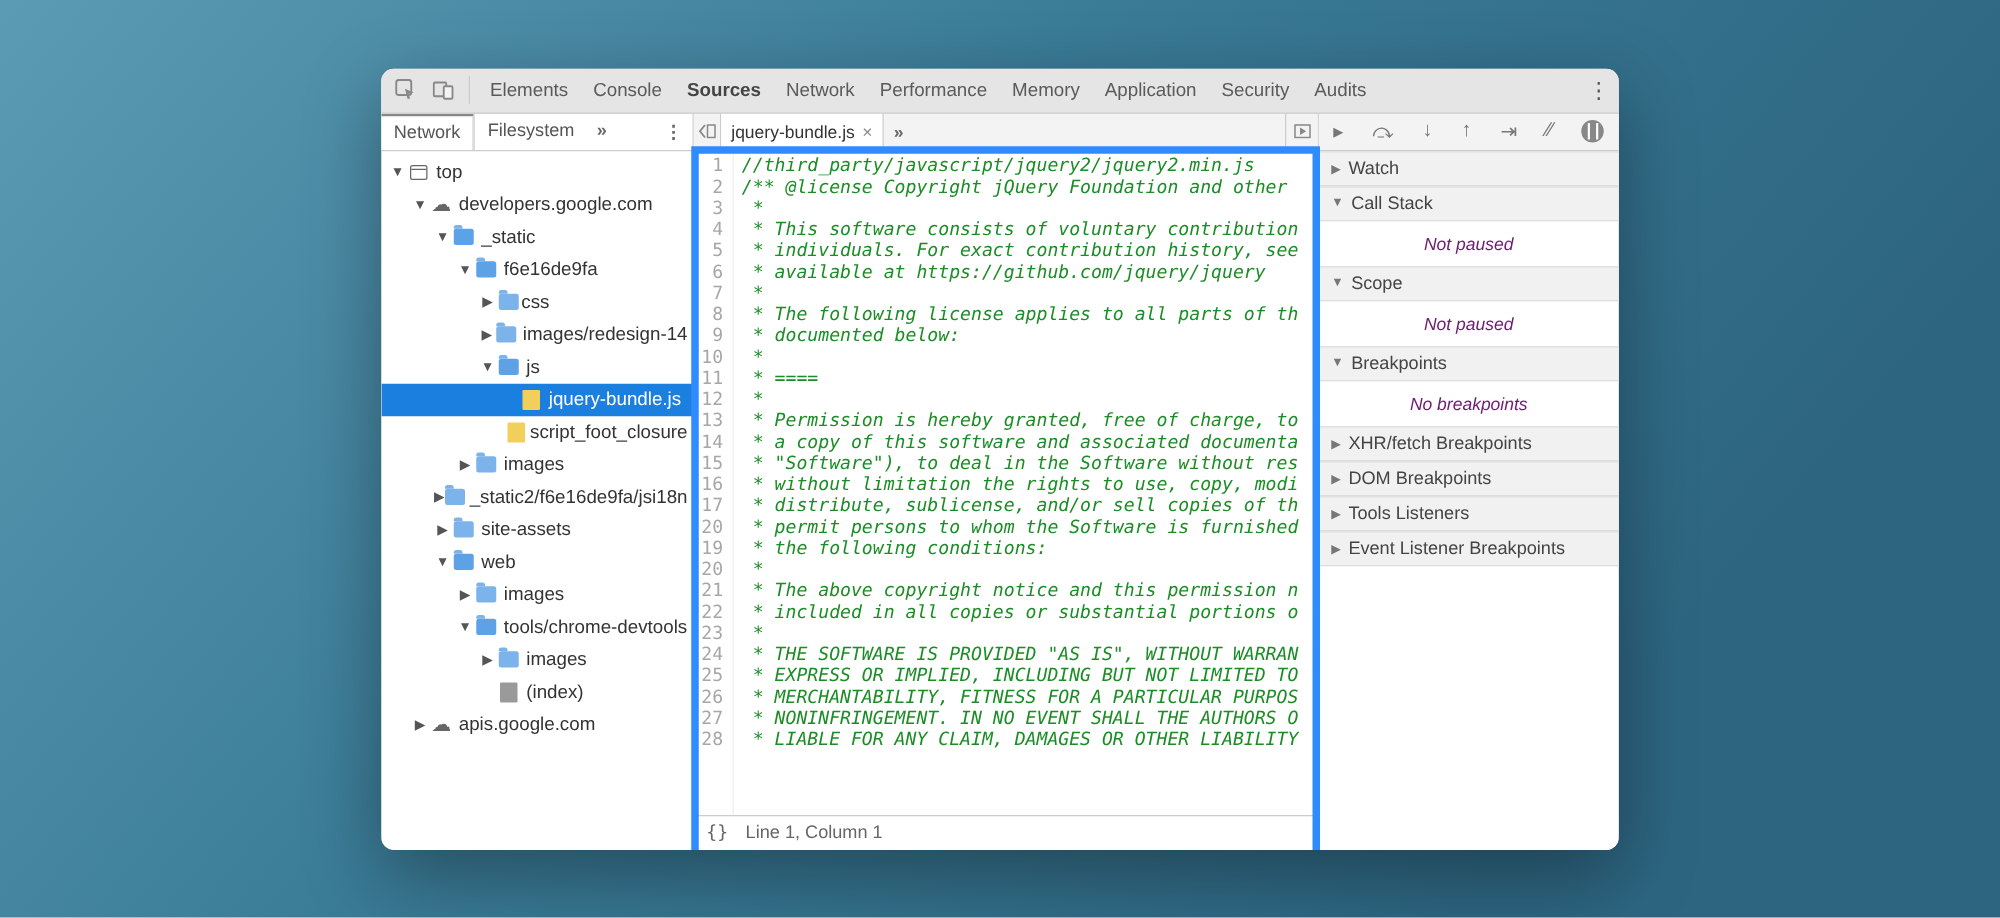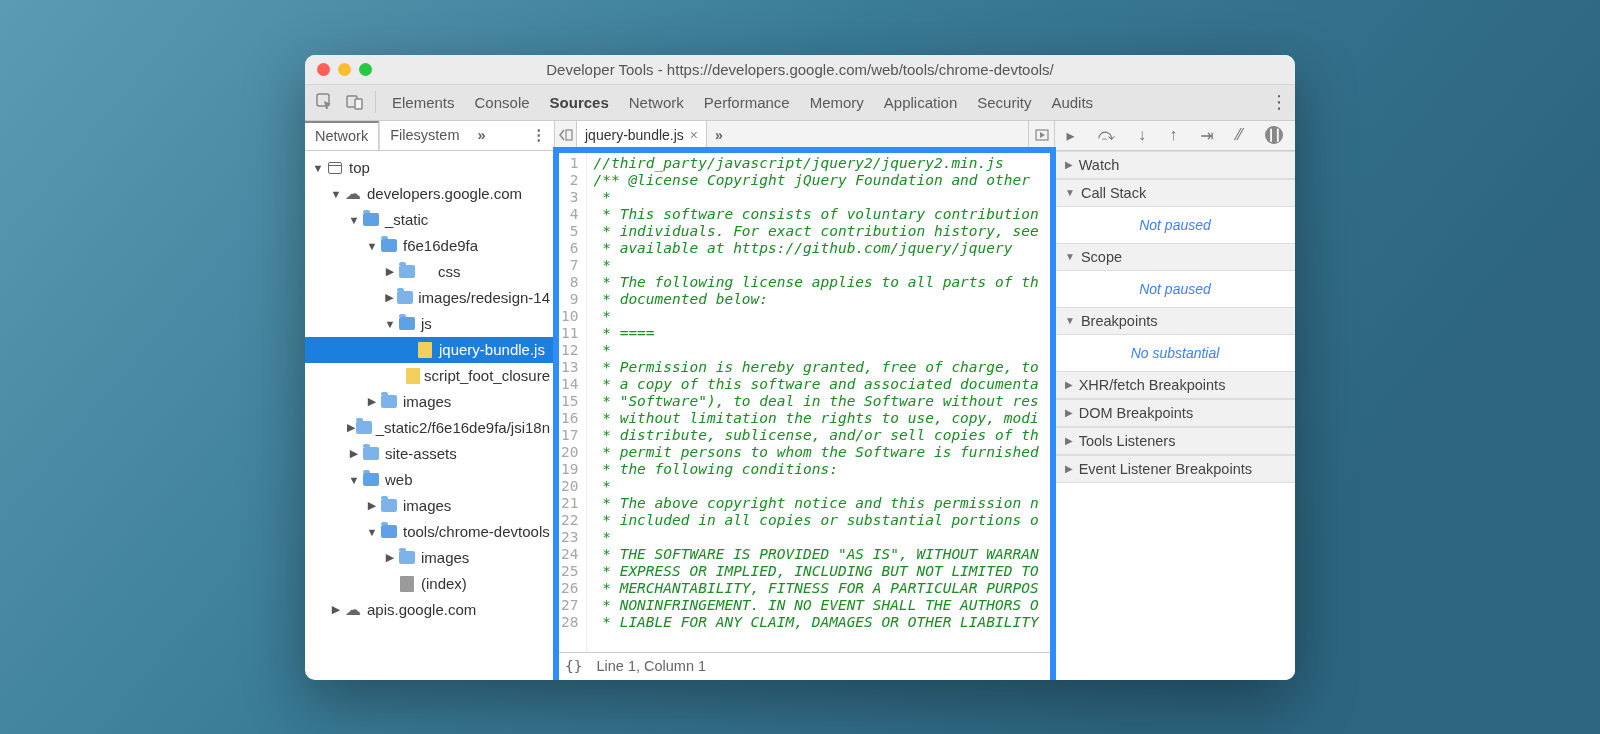--- a/index.html
+++ b/index.html
@@ -81,41 +81,33 @@
   .gutter div{height:17px;}
   .code { padding:4px 6px; color:#1a8d24; font-style:italic; white-space:pre; }
   .code div{height:17px;}
   .editor-status { height:28px; border-top:1px solid #ccc; display:flex; align-items:center; padding:0 10px; color:#666; font-size:14.5px; gap:14px;}
   .brace{font-family:monospace;}
   
   .rtoolbar{height:30px;border-bottom:1px solid #ccc;display:flex;align-items:center;justify-content:space-around;color:#777; background:#f3f3f3;}
   .rtoolbar span{font-size:16px;}
   .acc-head{background:#f1f1f1;border-bottom:1px solid #ddd;border-top:1px solid #ddd;padding:5px 10px;font-size:14.5px;color:#444;display:flex;align-items:center;gap:6px;cursor:pointer;}
   .acc-head .arrow{font-size:10px;color:#777;}
-  .acc-body{padding:10px;color:#3b82f6;font-style:italic;text-align:center;font-size:14px;}
+  .acc-body{padding:10px;color:#701a75;font-style:italic;text-align:center;font-size:14px;}
   
   .blue-frame{
     position:absolute; border:6px solid #2f8cff; pointer-events:none;
     top:26px; bottom:-28px; left:-2px; right:-2px;
   }
   svg { display:block; }
 </style>
 </head>
 <body>
 
 <div class="window">
 
-  <div class="titlebar">
-    <div class="traffic">
-      <div class="dot red"></div>
-      <div class="dot yellow"></div>
-      <div class="dot green"></div>
-    </div>
-    <div class="title">Developer Tools - https://developers.google.com/web/tools/chrome-devtools/</div>
-  </div>
 
   <div class="toolbar">
     <span class="tbicon">
       <svg width="18" height="18" viewBox="0 0 18 18">
           <rect x="1" y="1" width="12" height="12" fill="none" stroke="#888" stroke-width="1.5" rx="2"></rect>
           <path d="M8 8 L15 11 L11 12 L12 16 L10 16 L9 12 Z" fill="#888"></path>
         </svg>
     </span>
     <span class="tbicon">
       <svg width="18" height="18" viewBox="0 0 18 18">
@@ -177,21 +169,21 @@
             <span class="icn">
               <span class="folder o"></span>
             </span>
             <span style="margin-left: 4px;">f6e16de9fa</span>
           </div>
           <div class="node" style="padding-left: 78px;">
             <span class="arrow">▶</span>
             <span class="icn">
               <span class="folder"></span>
             </span>
-            <span style="margin-left: 21px;">css</span>
+            <span style="margin-left: 0;">css</span>
           </div>
           <div class="node" style="padding-left: 78px;">
             <span class="arrow">▶</span>
             <span class="icn">
               <span class="folder"></span>
             </span>
             <span style="margin-left: 4px;">images/redesign-14</span>
           </div>
           <div class="node" style="padding-left: 78px;">
             <span class="arrow">▼</span>
@@ -361,21 +353,21 @@
       <div class="acc-body">Not paused</div>
       <div class="acc-head">
           <span class="arrow">▼</span>
           <span>Scope</span>
         </div>
       <div class="acc-body">Not paused</div>
       <div class="acc-head">
           <span class="arrow">▼</span>
           <span>Breakpoints</span>
         </div>
-      <div class="acc-body">No substantial</div>
+      <div class="acc-body">No breakpoints</div>
       <div class="acc-head">
           <span class="arrow">▶</span>
           <span>XHR/fetch Breakpoints</span>
         </div>
       <div class="acc-head">
           <span class="arrow">▶</span>
           <span>DOM Breakpoints</span>
         </div>
       <div class="acc-head">
           <span class="arrow">▶</span>

